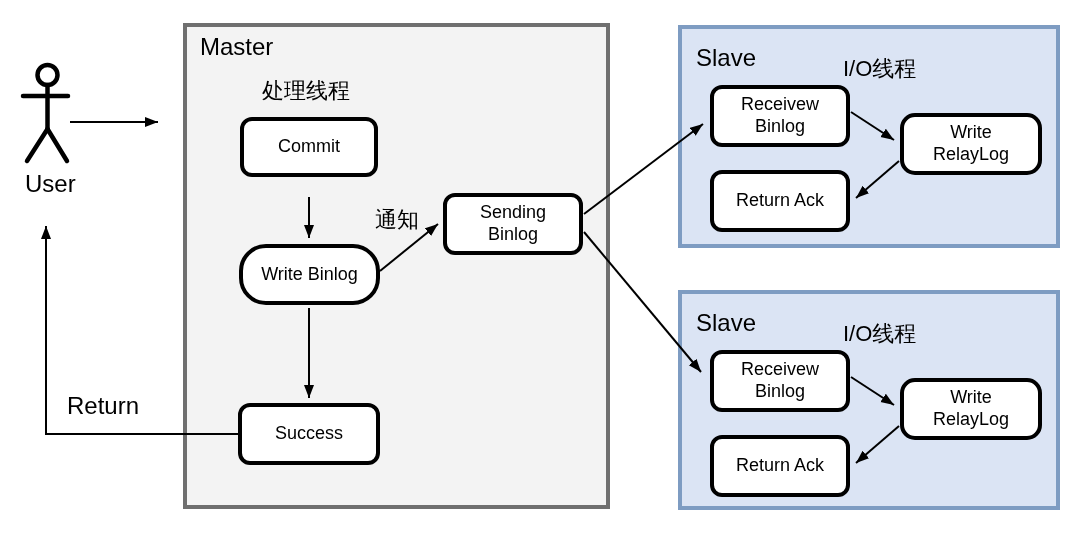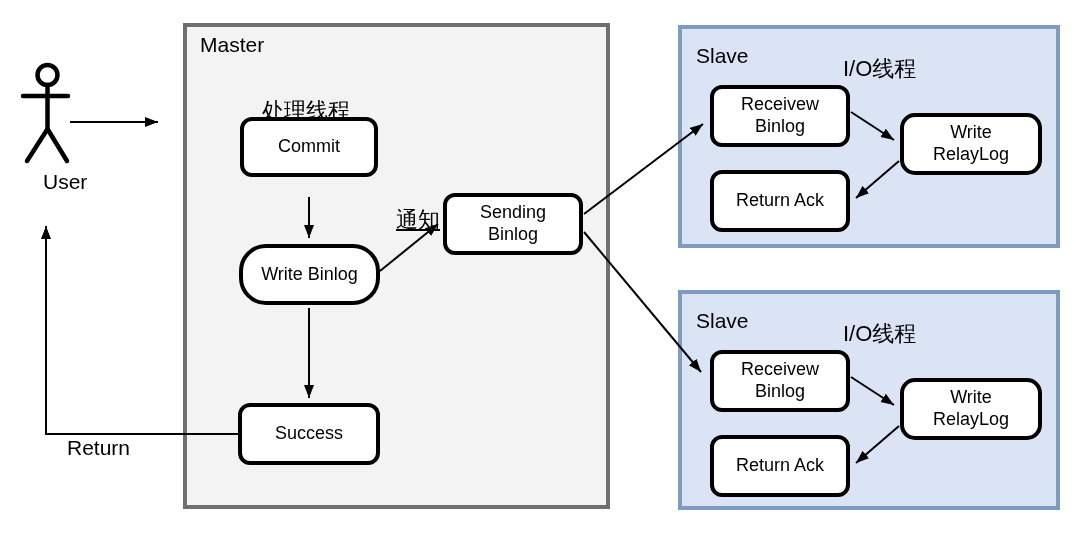--- a/index.html
+++ b/index.html
@@ -38,21 +38,21 @@
     justify-content: center;
     text-align: center;
     font-size: 18px;
     line-height: 1.2;
     padding: 2px 10px;
   }
   .node.narrowpad { padding: 2px 18px; border-radius: 15px; }
   .lbl {
     position: absolute;
     white-space: nowrap;
-    font-size: 21px;
+    font-size: 24px;
   }
   .lbl.cjk { font-size: 22px; }
   svg.overlay {
     position: absolute;
     left: 0; top: 0;
     width: 1080px; height: 541px;
     pointer-events: none;
   }
   .edge { stroke: #000000; stroke-width: 2; fill: none; }
   .actor-stroke { stroke: #000000; stroke-width: 4.5; fill: none; stroke-linecap: round; }
@@ -61,24 +61,24 @@
 <body>
 
 <div class="canvas">
 
   <div class="container-box master-box"></div>
 
   <div class="container-box slave-box s1"></div>
   <div class="container-box slave-box s2"></div>
 
   <div class="lbl" style="left:200px; top:33px;">Master</div>
-  <div class="lbl cjk" style="left:262px; top:76px;margin-top:20px;">处理线程</div>
-  <div class="lbl" style="left:25px; top:170px;margin-left:18px;">User</div>
-  <div class="lbl" style="left:67px; top:392px;margin-top:44px;">Return</div>
-  <div class="lbl cjk" style="left:396px; top:205px;text-decoration:underline;">通知</div>
+  <div class="lbl cjk" style="left:262px; top:76px;">处理线程</div>
+  <div class="lbl" style="left:25px; top:170px;">User</div>
+  <div class="lbl" style="left:67px; top:392px;">Return</div>
+  <div class="lbl cjk" style="left:375px; top:205px;">通知</div>
   <div class="lbl" style="left:696px; top:44px;">Slave</div>
   <div class="lbl cjk" style="left:843px; top:54px;">I/O线程</div>
   <div class="lbl" style="left:696px; top:309px;">Slave</div>
   <div class="lbl cjk" style="left:843px; top:319px;">I/O线程</div>
 
   <div class="node" style="left:240px; top:117px; width:138px; height:60px;">Commit</div>
   <div class="node" style="left:239px; top:244px; width:141px; height:61px;border-radius:27px;">Write Binlog</div>
   <div class="node" style="left:443px; top:193px; width:140px; height:62px;">Sending Binlog</div>
   <div class="node" style="left:238px; top:403px; width:142px; height:62px;">Success</div>
 

